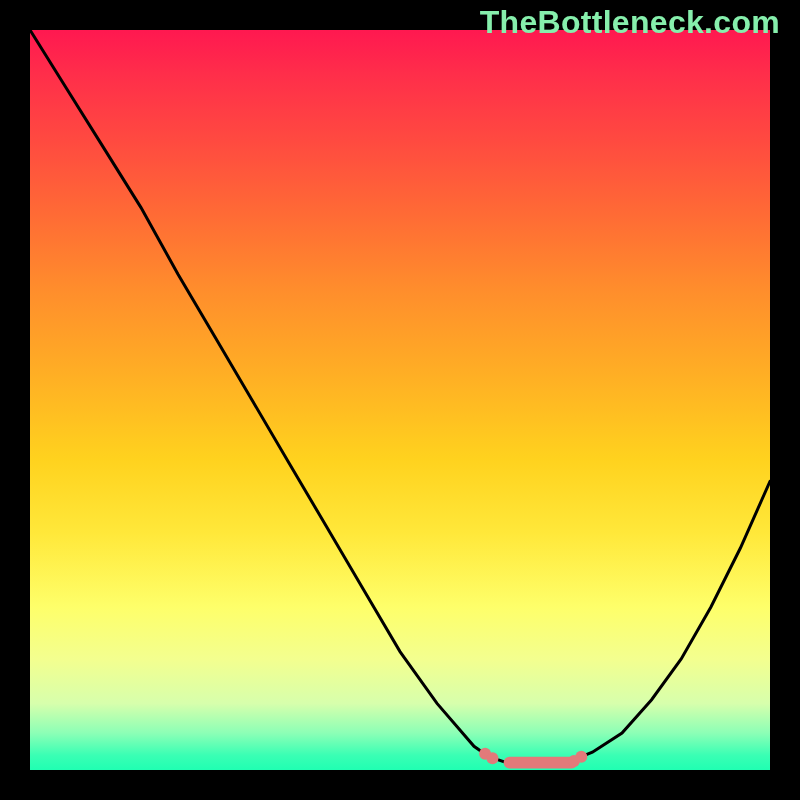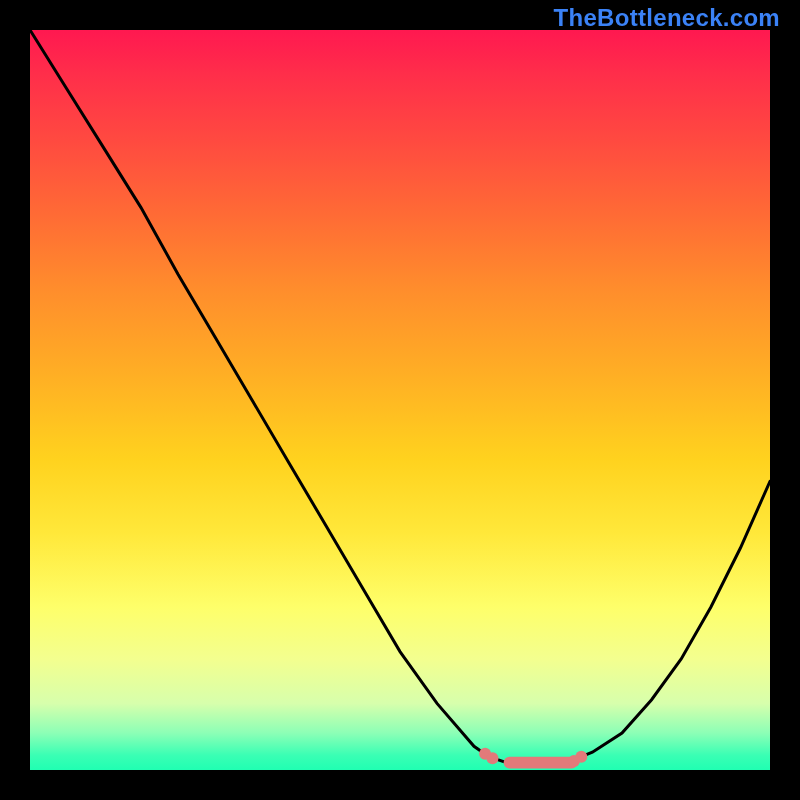--- a/index.html
+++ b/index.html
@@ -14,23 +14,23 @@
   .frame {
     position: relative;
     width: 800px;
     height: 800px;
     background: #000;
   }
   .watermark {
     position: absolute;
     top: 4px;
     right: 20px;
-    font-size: 24px;
+    font-size: 32px;
     font-weight: bold;
-    color: #3b82f6;
+    color: #86efac;
     letter-spacing: 0.3px;
     z-index: 10;
   }
   .plot-area {
     position: absolute;
     left: 30px;
     top: 30px;
     width: 740px;
     height: 740px;
     overflow: hidden;

